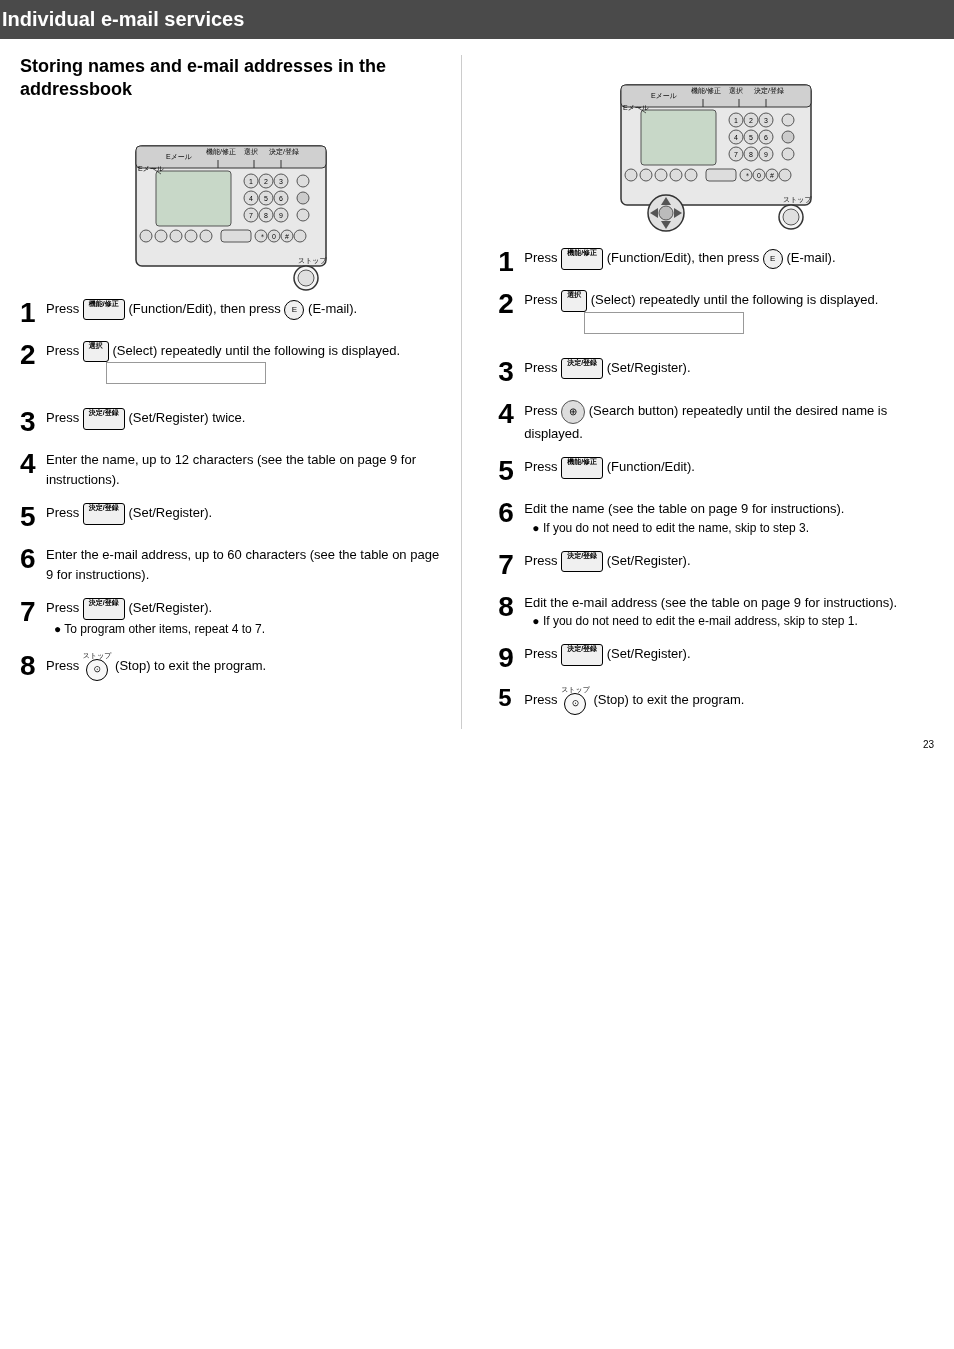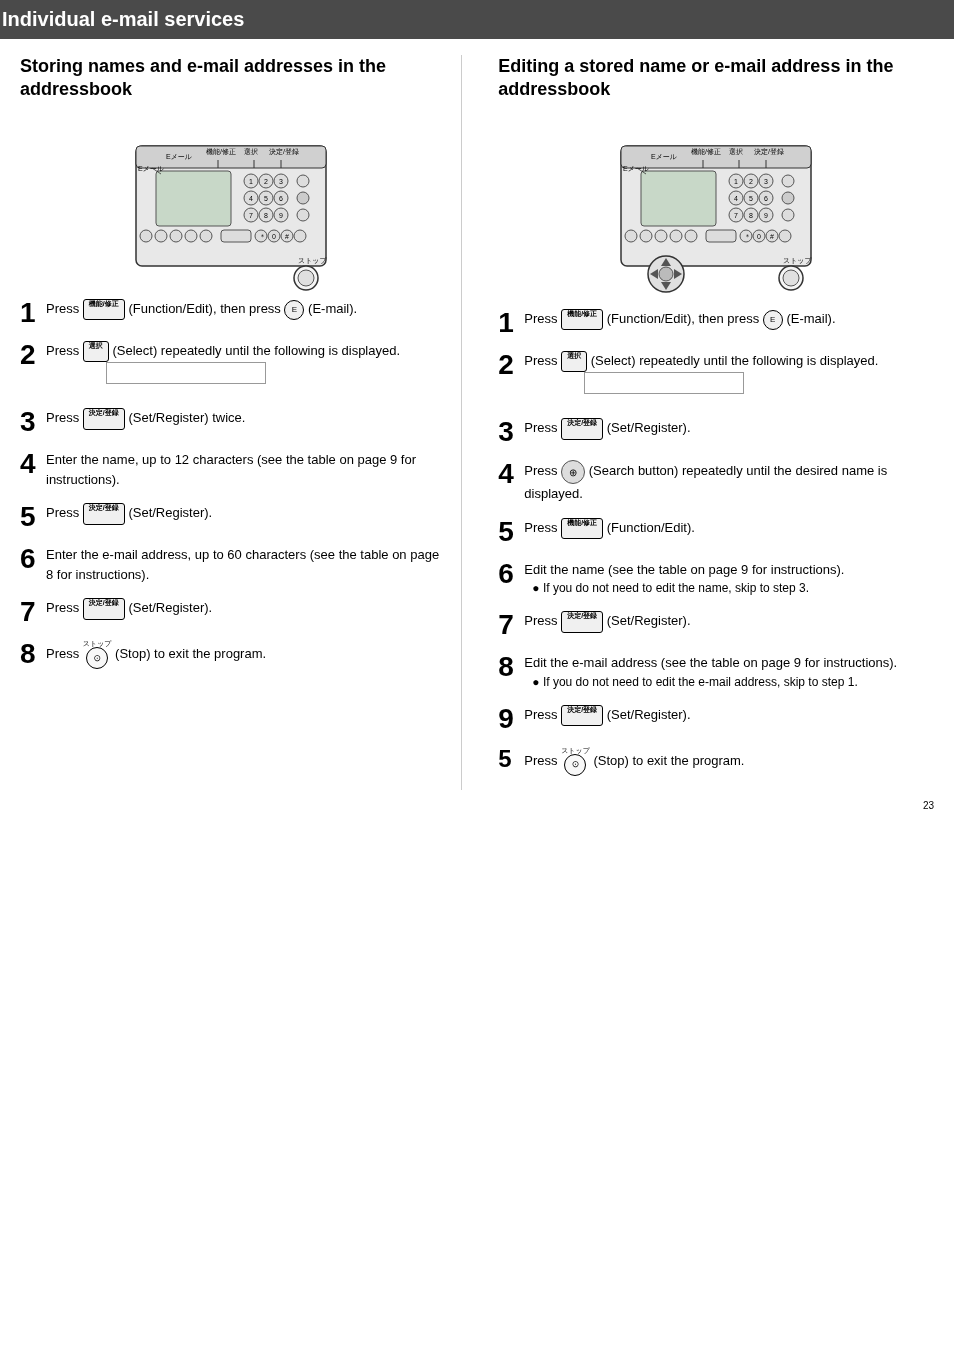--- a/index.html
+++ b/index.html
@@ -263,47 +263,47 @@
       <span class="step-num">5</span>
       <span class="step-content">
         Press <span class="inline-btn"><span class="inline-btn-label">決定/登録</span>&nbsp;&nbsp;&nbsp;</span>
         (Set/Register).
       </span>
     </div>
 
     <div class="step-block">
       <span class="step-num">6</span>
       <span class="step-content">
-        Enter the e-mail address, up to 60 characters (see the table on page 8 for instructions).
+        Enter the e-mail address, up to 60 characters (see the table on page 9 for instructions).
       </span>
     </div>
 
     <div class="step-block">
       <span class="step-num">7</span>
       <span class="step-content">
         Press <span class="inline-btn"><span class="inline-btn-label">決定/登録</span>&nbsp;&nbsp;&nbsp;</span>
         (Set/Register).
+        <div class="bullet">● To program other items, repeat 4 to 7.</div>
       </span>
     </div>
 
     <div class="step-block">
       <span class="step-num">8</span>
       <span class="step-content">
         Press
         <span class="inline-stop-btn">
           <span class="stop-label">ストップ</span>
           <span class="stop-circle">⊙</span>
         </span>
         (Stop) to exit the program.
       </span>
     </div>
   </div>
 
   <div class="col-right">
-    <div class="section-title">Editing a stored name or e-mail address in the addressbook</div>
 
     <div class="device-container">
       <svg class="device-svg" width="250" height="185" viewBox="0 0 250 185">
 
         <rect x="30" y="30" width="190" height="120" rx="6" ry="6" fill="#e8e8e8" stroke="#333" stroke-width="1.5"></rect>
 
         <rect x="30" y="30" width="190" height="22" rx="4" ry="4" fill="#d0d0d0" stroke="#333" stroke-width="1"></rect>
 
         <text x="60" y="43" font-size="7" fill="#000">Eメール</text>
         <text x="100" y="38" font-size="7" fill="#000">機能/修正</text>

